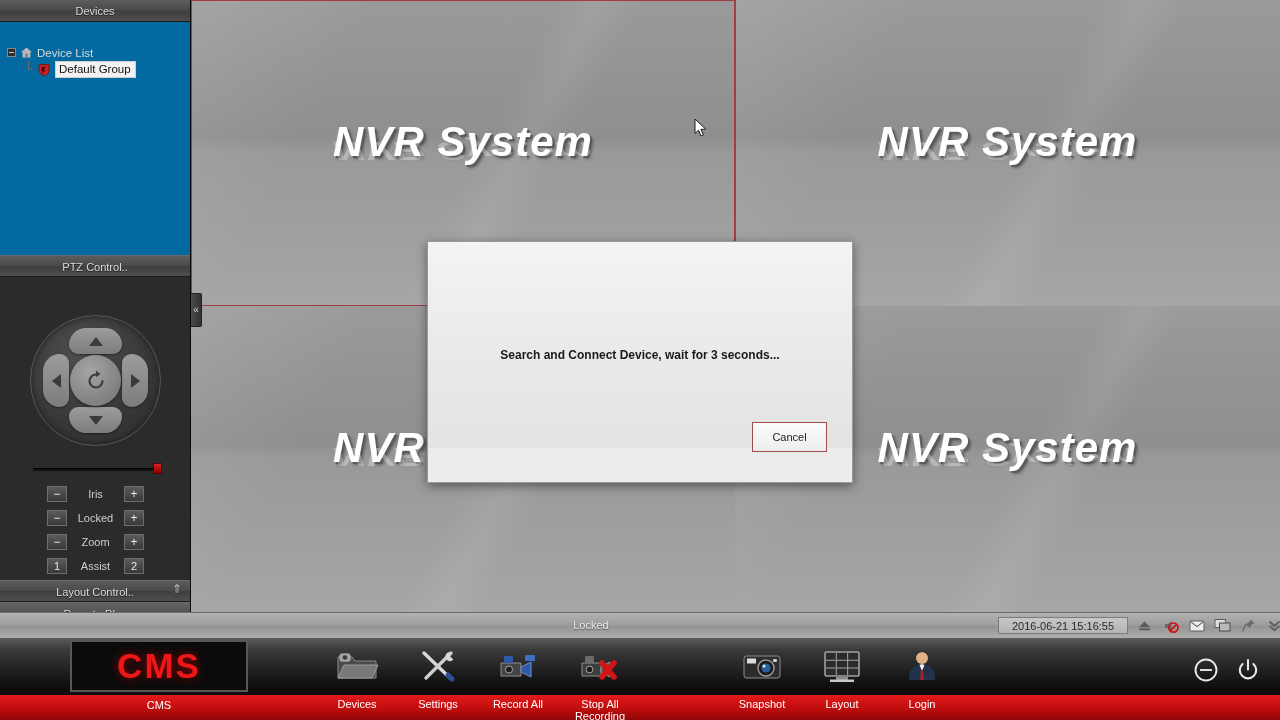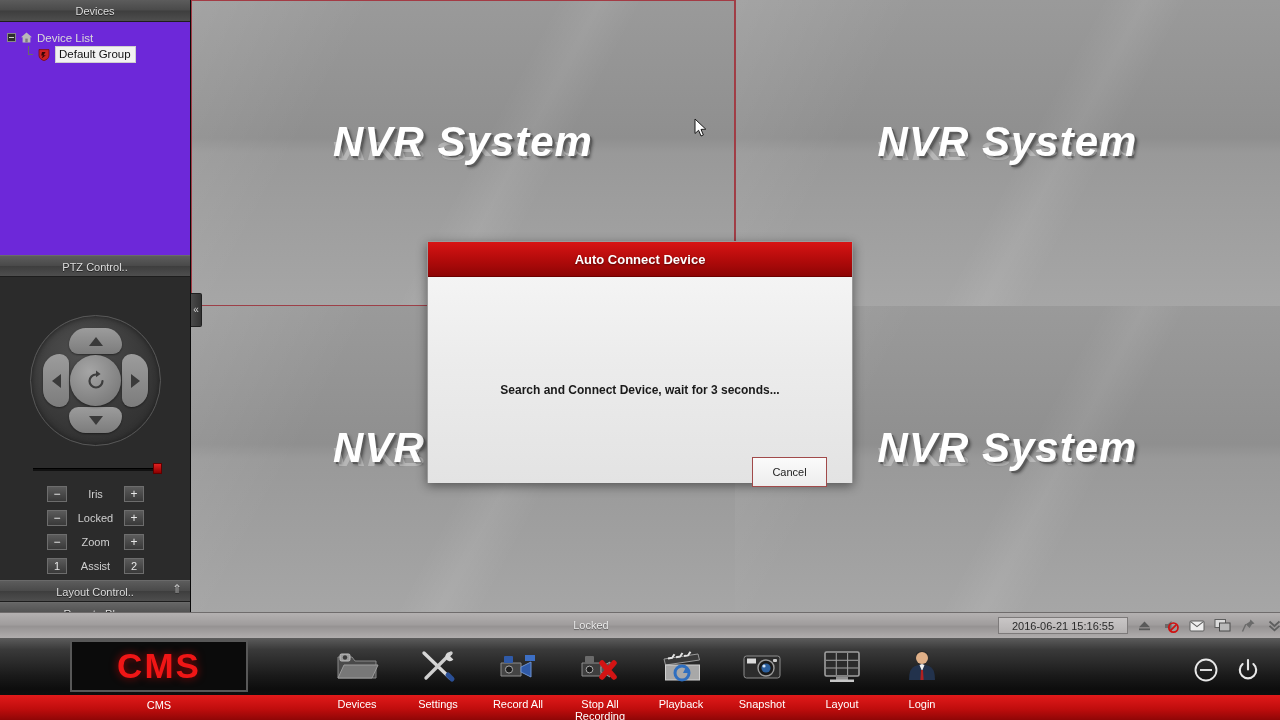--- a/index.html
+++ b/index.html
@@ -26,21 +26,21 @@
     font-size: 11px; color: #dcdcdc;
     background: linear-gradient(to bottom, #5c5c5c 0%, #4a4a4a 48%, #3e3e3e 52%, #4e4e4e 100%);
     border-bottom: 1px solid #1d1d1d;
     border-top: 1px solid #6a6a6a;
     text-shadow: 0 1px 0 #222;
     position: relative;
   }
   #devices-header { border-top: none; }
 
   
-  #device-tree { padding: 7px 0 0 7px; background: #6d28d9; height: 233px; }
+  #device-tree { padding: 22px 0 0 7px; background: #0369a1; height: 233px; }
   .tree-row { display: flex; align-items: center; height: 17px; font-size: 11.5px; color: #d9d9d9; }
   .tree-row.child { margin-left: 17px; }
   .expander {
     width: 9px; height: 9px;
     border: 1px solid #888;
     background: #2e2e2e;
     margin-right: 4px;
     position: relative; flex: 0 0 auto;
   }
   .expander::before {
@@ -504,32 +504,20 @@
         <path d="M6 14 L25 14 L25 27 L6 27 Z" fill="#3e3e3e" stroke="#8e8e8e"></path>
         <path d="M25 18 L34 13 L34 28 L25 23 Z" fill="#565656" stroke="#9a9a9a"></path>
         <rect x="9" y="7" width="9" height="7" rx="1" fill="#6a6a6a"></rect>
         <circle cx="13.5" cy="20.5" r="3.4" fill="#1d1d1d" stroke="#aaa"></circle>
         <path d="M26 14 L38 28 M38 14 L26 28" stroke="#d21414" stroke-width="5.5" stroke-linecap="round"></path>
       </svg>
     </div>
     <span class="tb-label">Stop All Recording</span>
   </div>
 
-  <div class="tb-item" style="left:636px;">
-    <div class="tb-icon">
-      <svg width="44" height="36" viewBox="0 0 44 36">
-        <path d="M5 11 L39 6 L40.5 12 L6.5 17 Z" fill="#3a3a3a" stroke="#9a9a9a"></path>
-        <path d="M9 10.4 L13 9.8 L15.5 6.2 M17 9.2 L21 8.6 L23.5 5 M25 8 L29 7.4 L31.5 3.8" stroke="#e2e2e2" stroke-width="2"></path>
-        <rect x="6.5" y="17" width="34" height="15" fill="#a8a8a8" stroke="#d0d0d0"></rect>
-        <circle cx="23" cy="25" r="7" fill="none" stroke="#2f6fc0" stroke-width="3"></circle>
-        <path d="M27 19 L30 25 L24 25 Z" fill="#2f6fc0"></path>
-      </svg>
-    </div>
-    <span class="tb-label">Playback</span>
-  </div>
 
   <div class="tb-item" style="left:717px;">
     <div class="tb-icon">
       <svg width="44" height="34" viewBox="0 0 44 34">
         <rect x="4" y="7" width="36" height="22" rx="2.5" fill="#2c2c2c" stroke="#8e8e8e"></rect>
         <rect x="7" y="9.5" width="9" height="5" fill="#dcdcdc"></rect>
         <circle cx="26" cy="19" r="8" fill="#1a1a1a" stroke="#9d9d9d" stroke-width="1.4"></circle>
         <circle cx="26" cy="19" r="4.6" fill="#2b5f9e"></circle>
         <circle cx="24" cy="17" r="1.6" fill="#cfe2f7"></circle>
         <rect x="33" y="10" width="4" height="3" rx="1" fill="#cfcfcf"></rect>
@@ -577,21 +565,20 @@
     </span>
     <span class="win-btn">
       <svg width="26" height="26" viewBox="0 0 26 26">
         <path d="M7.6 7 A8.2 8.2 0 1 0 18.4 7" fill="none" stroke="#e8e8e8" stroke-width="2.1" stroke-linecap="round"></path>
         <line x1="13" y1="3" x2="13" y2="12.5" stroke="#e8e8e8" stroke-width="2.1" stroke-linecap="round"></line>
       </svg>
     </span>
   </div>
 
   <div id="dialog">
-    <div id="dialog-title">Auto Connect Device</div>
     <div id="dialog-body">
       <div id="dialog-message">Search and Connect Device, wait for 3 seconds...</div>
       <div id="dialog-cancel">Cancel</div>
     </div>
   </div>
 
   <svg id="cursor" viewBox="0 0 14 20">
     <path d="M1 1 L1 15.5 L4.6 12.3 L7 18 L9.4 17 L7 11.4 L11.8 11.2 Z" fill="#ffffff" stroke="#1a1a1a" stroke-width="1"></path>
   </svg>
 

